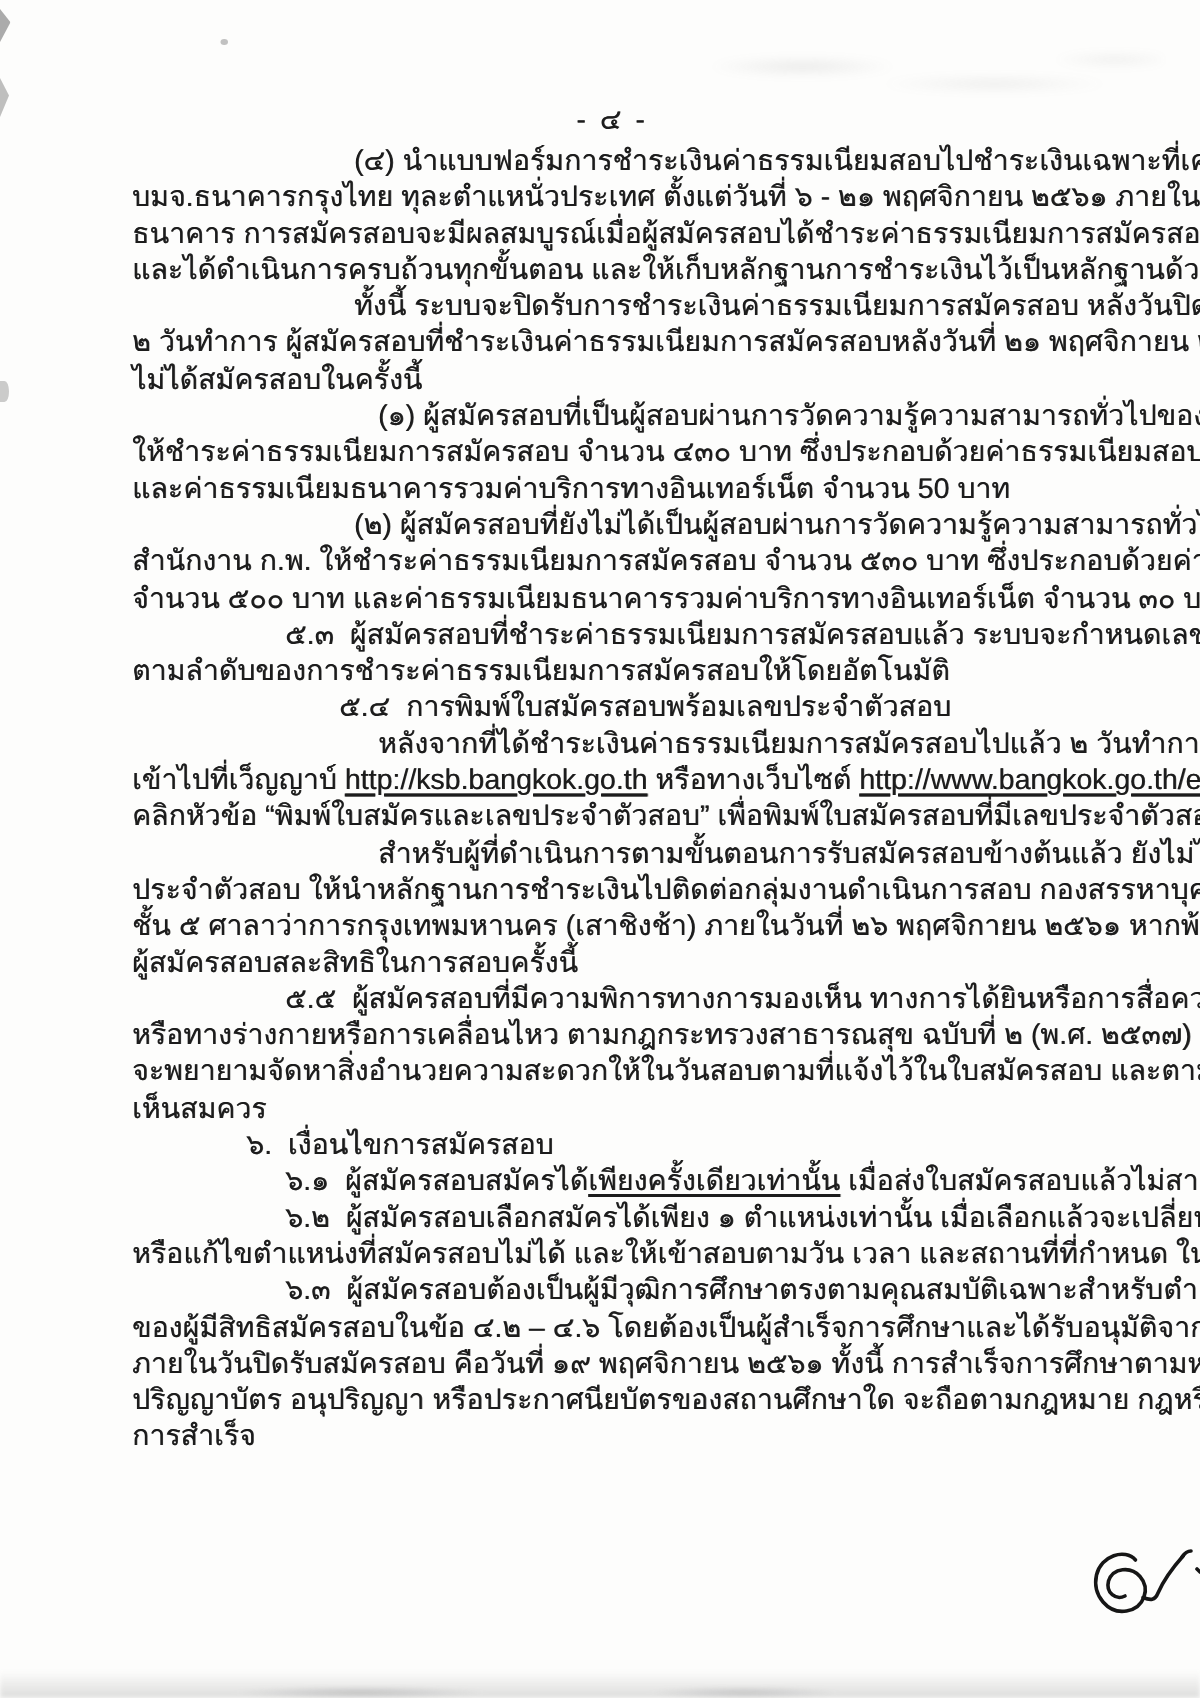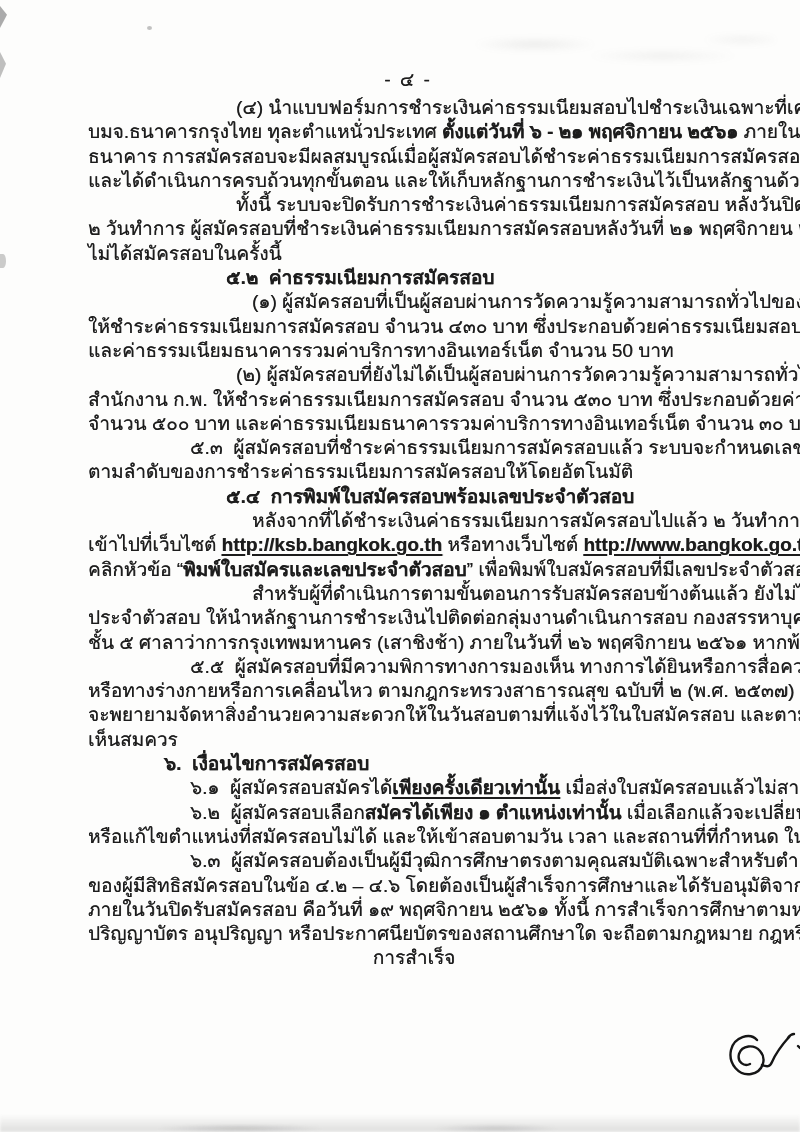--- a/index.html
+++ b/index.html
@@ -10,29 +10,29 @@
   .pageno{
     position:absolute;top:64px;left:88px;width:640px;text-align:center;
     font-size:19px;letter-spacing:2px;text-shadow:.3px 0 0 rgba(25,25,25,.7);
   }
   .doc{
     position:absolute;left:88px;top:96px;width:680px;
     font-size:19px;line-height:24.3px;
     text-shadow:.35px 0 0 rgba(25,25,25,.75);
   }
   .line{white-space:nowrap;height:24.3px;}
-  .line.right{text-align:center;padding-right:28px;}
+  .line.right{text-align:left;padding-right:28px;}
   .line.gap{}
   .ind-none{text-indent:0;}
   .ind-par {text-indent:148px;}
   .ind-par2{text-indent:164px;}
   .ind-hdr {text-indent:138px;}
   .ind-sub {text-indent:102px;}
   .ind-sec {text-indent:76px;}
-  .b{font-weight:700;}
+  .b{font-weight:400;}
   .u{text-decoration:underline;text-decoration-thickness:1.6px;text-underline-offset:3px;}
   
   .artifact{position:absolute;pointer-events:none;}
   .speck-a{left:0;top:6px;width:7px;height:22px;background:#5a5a5a;opacity:.5;clip-path:polygon(0 0,100% 40%,0 100%);}
   .speck-b{left:0;top:52px;width:6px;height:26px;background:#6a6a6a;opacity:.42;clip-path:polygon(0 0,100% 45%,0 100%);}
   .speck-c{left:0;top:254px;width:6px;height:14px;background:#7a7a7a;opacity:.38;border-radius:0 60% 60% 0;}
   .speck-d{left:147px;top:26px;width:5px;height:4px;background:#9a9a9a;opacity:.6;border-radius:50%;}
   .smudge-top{
     left:455px;top:26px;width:320px;height:46px;filter:blur(3px);opacity:.5;
     background:
@@ -64,36 +64,36 @@
   <div class="pageno">- ๔ -</div>
 
   <div class="doc">
       <div class="line ind-par"><span>(๔) นำแบบฟอร์มการชำระเงินค่าธรรมเนียมสอบไปชำระเงินเฉพาะที่เคาน์เตอร์</span></div>
       <div class="line ind-none"><span>บมจ.ธนาคารกรุงไทย ทุละตำแหนั่วประเทศ </span><span class="b">ตั้งแต่วันที่ ๖ - ๒๑ พฤศจิกายน ๒๕๖๑</span><span> ภายในเวลาทำการของ</span></div>
       <div class="line ind-none"><span>ธนาคาร การสมัครสอบจะมีผลสมบูรณ์เมื่อผู้สมัครสอบได้ชำระค่าธรรมเนียมการสมัครสอบเรียบร้อยแล้ว</span></div>
       <div class="line ind-none"><span>และได้ดำเนินการครบถ้วนทุกขั้นตอน และให้เก็บหลักฐานการชำระเงินไว้เป็นหลักฐานด้วย</span></div>
       <div class="line ind-par"><span>ทั้งนี้ ระบบจะปิดรับการชำระเงินค่าธรรมเนียมการสมัครสอบ หลังวันปิดรับสมัคร</span></div>
       <div class="line ind-none"><span>๒ วันทำการ ผู้สมัครสอบที่ชำระเงินค่าธรรมเนียมการสมัครสอบหลังวันที่ ๒๑ พฤศจิกายน ๒๕๖๑ ให้ถือว่า</span></div>
       <div class="line ind-none"><span>ไม่ได้สมัครสอบในครั้งนี้</span></div>
-      <div class="line ind-hdr"><span class="b">๕.๒&nbsp; ค่าธรรมเนียมการสมัครสอบ</span></div>
       <div class="line ind-par2"><span>(๑) ผู้สมัครสอบที่เป็นผู้สอบผ่านการวัดความรู้ความสามารถทั่วไปของสำนักงาน ก.พ.</span></div>
       <div class="line ind-none"><span>ให้ชำระค่าธรรมเนียมการสมัครสอบ จำนวน ๔๓๐ บาท ซึ่งประกอบด้วยค่าธรรมเนียมสอบ จำนวน ๔๐๐ บาท</span></div>
       <div class="line ind-none"><span>และค่าธรรมเนียมธนาคารรวมค่าบริการทางอินเทอร์เน็ต จำนวน 50 บาท</span></div>
       <div class="line ind-par"><span>(๒) ผู้สมัครสอบที่ยังไม่ได้เป็นผู้สอบผ่านการวัดความรู้ความสามารถทั่วไปของ</span></div>
       <div class="line ind-none"><span>สำนักงาน ก.พ. ให้ชำระค่าธรรมเนียมการสมัครสอบ จำนวน ๕๓๐ บาท ซึ่งประกอบด้วยค่าธรรมเนียมสอบ</span></div>
       <div class="line ind-none"><span>จำนวน ๕๐๐ บาท และค่าธรรมเนียมธนาคารรวมค่าบริการทางอินเทอร์เน็ต จำนวน ๓๐ บาท</span></div>
       <div class="line ind-sub"><span>๕.๓&nbsp; ผู้สมัครสอบที่ชำระค่าธรรมเนียมการสมัครสอบแล้ว ระบบจะกำหนดเลขประจำตัวสอบ</span></div>
       <div class="line ind-none"><span>ตามลำดับของการชำระค่าธรรมเนียมการสมัครสอบให้โดยอัตโนมัติ</span></div>
       <div class="line ind-hdr"><span class="b">๕.๔&nbsp; การพิมพ์ใบสมัครสอบพร้อมเลขประจำตัวสอบ</span></div>
       <div class="line ind-par2"><span>หลังจากที่ได้ชำระเงินค่าธรรมเนียมการสมัครสอบไปแล้ว ๒ วันทำการ ให้ผู้สมัครสอบ</span></div>
-      <div class="line ind-none"><span>เข้าไปที่เว็บไซต์ </span><span class="b u">http://ksb.bangkok.go.th</span><span> หรือทางเว็บไซต์ </span><span class="b u">http://www.bangkok.go.th/exam</span></div>
+      <div class="line ind-none"><span>เข้าไปที่เว็ญญาบ์ </span><span class="b u">http://ksb.bangkok.go.th</span><span> หรือทางเว็บไซต์ </span><span class="b u">http://www.bangkok.go.th/exam</span></div>
       <div class="line ind-none"><span>คลิกหัวข้อ “</span><span class="b">พิมพ์ใบสมัครและเลขประจำตัวสอบ</span><span>” เพื่อพิมพ์ใบสมัครสอบที่มีเลขประจำตัวสอบลงในกระดาษ A๔</span></div>
       <div class="line ind-par2"><span>สำหรับผู้ที่ดำเนินการตามขั้นตอนการรับสมัครสอบข้างต้นแล้ว ยังไม่ได้รับเลข</span></div>
       <div class="line ind-none"><span>ประจำตัวสอบ ให้นำหลักฐานการชำระเงินไปติดต่อกลุ่มงานดำเนินการสอบ กองสรรหาบุคคล สำนักงาน ก.ก.</span></div>
       <div class="line ind-none"><span>ชั้น ๕ ศาลาว่าการกรุงเทพมหานคร (เสาชิงช้า) ภายในวันที่ ๒๖ พฤศจิกายน ๒๕๖๑ หากพ้นกำหนดให้ถือว่า</span></div>
+      <div class="line ind-none"><span>ผู้สมัครสอบสละสิทธิในการสอบครั้งนี้</span></div>
       <div class="line ind-sub"><span>๕.๕&nbsp; ผู้สมัครสอบที่มีความพิการทางการมองเห็น ทางการได้ยินหรือการสื่อความหมาย</span></div>
       <div class="line ind-none"><span>หรือทางร่างกายหรือการเคลื่อนไหว ตามกฎกระทรวงสาธารณสุข ฉบับที่ ๒ (พ.ศ. ๒๕๓๗) สำนักงาน ก.ก.</span></div>
       <div class="line ind-none"><span>จะพยายามจัดหาสิ่งอำนวยความสะดวกให้ในวันสอบตามที่แจ้งไว้ในใบสมัครสอบ และตามที่สำนักงาน ก.ก.</span></div>
       <div class="line ind-none"><span>เห็นสมควร</span></div>
       <div class="line ind-sec gap"><span class="b">๖.&nbsp;&nbsp;เงื่อนไขการสมัครสอบ</span></div>
       <div class="line ind-sub"><span>๖.๑&nbsp; ผู้สมัครสอบสมัครได้</span><span class="b u">เพียงครั้งเดียวเท่านั้น</span><span> เมื่อส่งใบสมัครสอบแล้วไม่สามารถแก้ไข</span></div>
       <div class="line ind-sub"><span>๖.๒&nbsp; ผู้สมัครสอบเลือก</span><span class="b">สมัครได้เพียง ๑ ตำแหน่งเท่านั้น</span><span> เมื่อเลือกแล้วจะเปลี่ยนแปลง</span></div>
       <div class="line ind-none"><span>หรือแก้ไขตำแหน่งที่สมัครสอบไม่ได้ และให้เข้าสอบตามวัน เวลา และสถานที่ที่กำหนด ในแต่ละตำแหน่ง</span></div>
       <div class="line ind-sub"><span>๖.๓&nbsp; ผู้สมัครสอบต้องเป็นผู้มีวุฒิการศึกษาตรงตามคุณสมบัติเฉพาะสำหรับตำแหน่ง</span></div>
       <div class="line ind-none"><span>ของผู้มีสิทธิสมัครสอบในข้อ ๔.๒ – ๔.๖ โดยต้องเป็นผู้สำเร็จการศึกษาและได้รับอนุมัติจากผู้มีอำนาจอนุมัติ</span></div>

